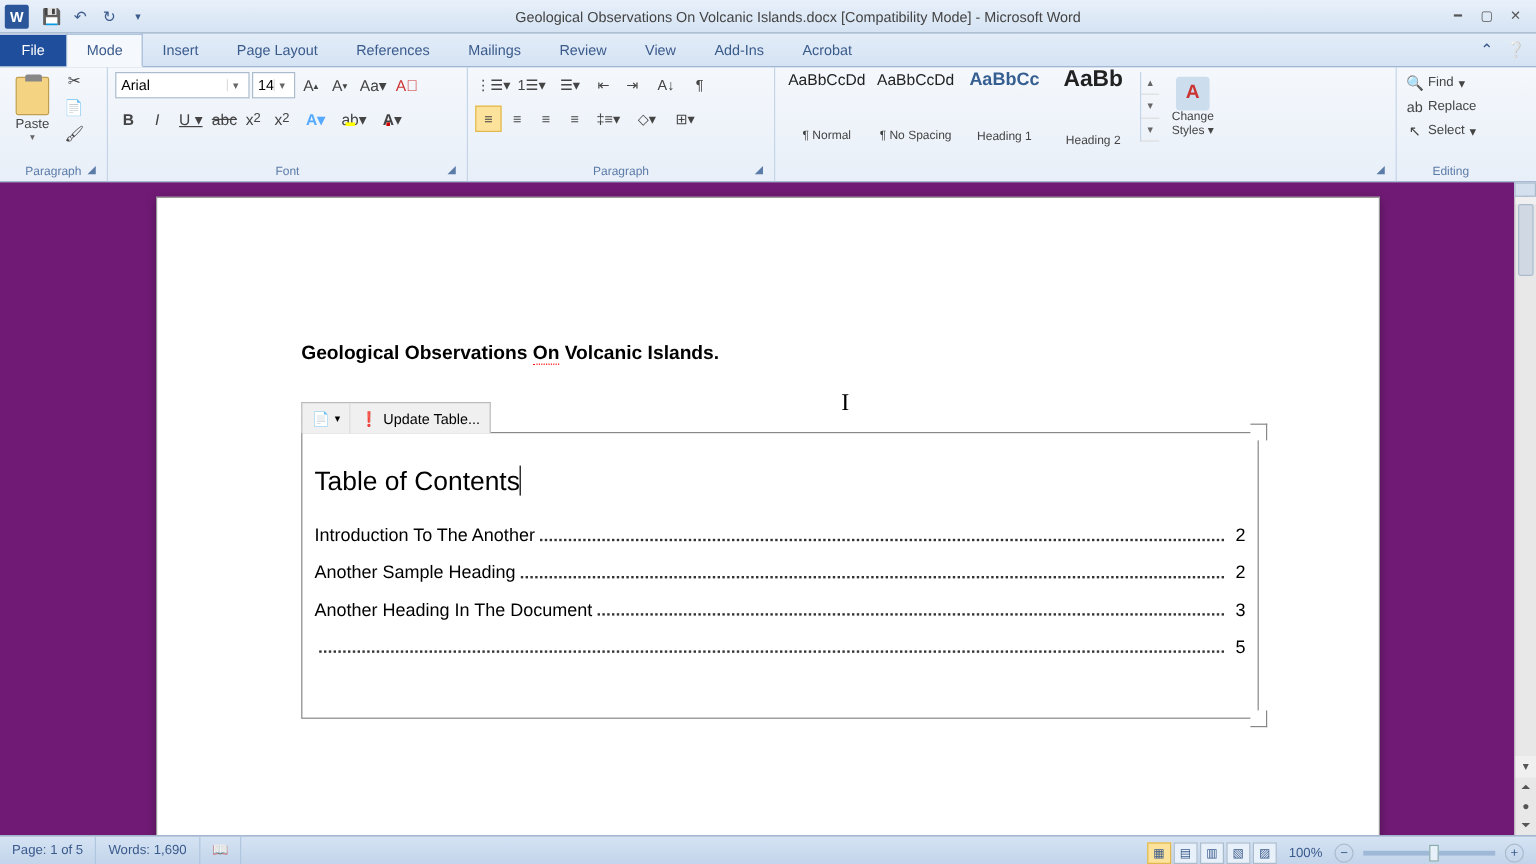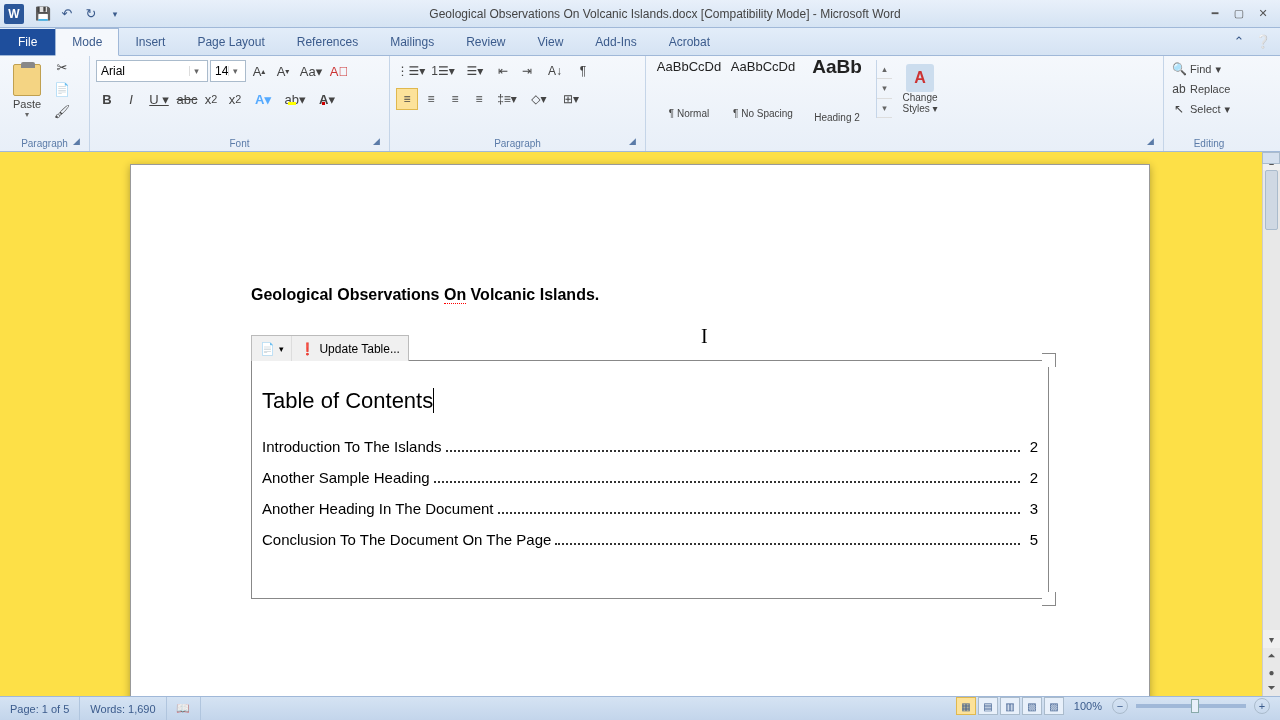--- a/index.html
+++ b/index.html
@@ -69,21 +69,21 @@
 .change-styles { display: flex; flex-direction: column; align-items: center; justify-content: center; width: 52px; cursor: pointer; }
 .change-styles-icon { width: 28px; height: 28px; background: #cde; border-radius: 3px; display: flex; align-items: center; justify-content: center; color: #c33; font-weight: bold; font-size: 16px; }
 .change-styles-label { font-size: 10px; text-align: center; color: #444; }
 
 
 .edit-body { display: flex; flex-direction: column; gap: 2px; justify-content: center; }
 .edit-item { display: flex; align-items: center; gap: 4px; font-size: 11px; color: #444; cursor: pointer; padding: 2px 2px; }
 .edit-icon { width: 14px; text-align: center; font-size: 12px; }
 
 
-.doc-wrap { position: absolute; top: 152px; left: 0; right: 0; bottom: 24px; background: #fde047; overflow: hidden; }
+.doc-wrap { position: absolute; top: 152px; left: 0; right: 0; bottom: 24px; background: #701a75; overflow: hidden; }
 .page { background: white; width: 1020px; margin: 12px auto 0 auto; min-height: 640px; box-shadow: 0 2px 8px rgba(0,0,0,0.3); padding: 120px 100px 40px 120px; border: 1px solid #999; position: relative; }
 
 .doc-title { font-family: Calibri, sans-serif; font-weight: bold; font-size: 16px; margin-bottom: 36px; }
 .doc-title .sq { border-bottom: 1px dotted red; }
 .doc-author { font-family: Calibri, sans-serif; font-weight: bold; font-size: 15px; margin-bottom: 2px; }
 
 .toc-wrap { border: 1px solid #888; position: relative; padding: 26px 10px 36px 10px; }
 .toc-tab { position: absolute; top: -26px; left: -1px; background: #f0f0f0; border: 1px solid #bbb; border-bottom: none; display: flex; align-items: center; height: 26px; font-size: 12px; }
 .toc-tab-seg { display: flex; align-items: center; gap: 4px; padding: 0 8px; cursor: pointer; height: 100%; }
 .toc-tab-seg + .toc-tab-seg { border-left: 1px solid #ddd; }
@@ -103,21 +103,21 @@
 
 .vscroll { position: absolute; right: 0; top: 152px; bottom: 24px; width: 18px; background: #e8e8e8; border-left: 1px solid #ccc; display: flex; flex-direction: column; }
 .vscroll .arrow { height: 18px; display: flex; align-items: center; justify-content: center; font-size: 10px; color: #555; cursor: pointer; background: #f0f0f0; }
 .vscroll .track { flex: 1; position: relative; }
 .vscroll .thumb { position: absolute; top: 0; left: 2px; right: 2px; height: 60px; background: #cfd8e3; border: 1px solid #abc; border-radius: 2px; cursor: pointer; }
 .vscroll .nav-btns { display: flex; flex-direction: column; }
 .vscroll .nav-btns div { height: 16px; font-size: 10px; display: flex; align-items: center; justify-content: center; cursor: pointer; color: #555; }
 .split-box { position: absolute; right: 0; top: 152px; width: 18px; height: 12px; background: #d5e0ee; border: 1px solid #abc; cursor: pointer; z-index: 2; }
 
 
-.status-bar { position: absolute; bottom: 0; left: 0; right: 0; height: 24px; background: linear-gradient(#d5e3f3, #c3d5eb); border-top: 1px solid #a0b8d8; display: flex; align-items: flex-start; font-size: 11px; color: #3b5b8c; }
+.status-bar { position: absolute; bottom: 0; left: 0; right: 0; height: 24px; background: linear-gradient(#d5e3f3, #c3d5eb); border-top: 1px solid #a0b8d8; display: flex; align-items: flex-end; font-size: 11px; color: #3b5b8c; }
 .status-seg { padding: 0 10px; border-right: 1px solid #b0c5de; height: 100%; display: flex; align-items: center; cursor: pointer; }
 .status-right { margin-left: auto; display: flex; align-items: center; gap: 2px; padding-right: 10px; }
 .view-btn { width: 20px; height: 18px; border: 1px solid #abc; background: #e8f0fa; font-size: 10px; display: flex; align-items: center; justify-content: center; cursor: pointer; }
 .view-btn.active { background: #fce29a; border-color: #e0b84e; }
 .zoom-pct { margin: 0 8px; cursor: pointer; }
 .zoom-slider { width: 110px; height: 4px; background: #a0b8d8; position: relative; margin: 0 6px; }
 .zoom-slider .zthumb { position: absolute; left: 50%; top: -5px; width: 8px; height: 14px; background: #e8f0fa; border: 1px solid #8aa; cursor: pointer; }
 .zbtn { width: 16px; height: 16px; border: 1px solid #abc; border-radius: 8px; display: flex; align-items: center; justify-content: center; cursor: pointer; font-size: 11px; }
 </style>
 </head>
@@ -237,20 +237,24 @@
       <div id="styles-container" style="display:flex;">
           <div class="style-item">
             <div class="style-preview ">AaBbCcDd</div>
             <div class="style-name">¶ Normal</div>
           </div>
           <div class="style-item">
             <div class="style-preview ">AaBbCcDd</div>
             <div class="style-name">¶ No Spacing</div>
           </div>
           <div class="style-item">
+            <div class="style-preview h1">AaBbCc</div>
+            <div class="style-name">Heading 1</div>
+          </div>
+          <div class="style-item">
             <div class="style-preview h2">AaBb</div>
             <div class="style-name">Heading 2</div>
           </div>
         </div>
       <div class="style-scroll">
         <div>▴</div>
         <div>▾</div>
         <div>▾</div>
       </div>
       <div class="change-styles">
@@ -288,36 +292,35 @@
             <span style="font-size:9px;">▾</span>
           </div>
         <div class="toc-tab-seg">
             <span style="color:#c33;">❗</span>
             <span>Update Table...</span>
           </div>
       </div>
       <div class="toc-heading"><span>Table of Contents</span><span class="toc-cursor"></span></div>
       <div id="toc-entries">
           <div class="toc-entry">
-            <span>Introduction To The Islands </span>
+            <span>Introduction To The Another </span>
             <span class="toc-leader"></span>
             <span class="toc-page"> 2</span>
           </div>
           <div class="toc-entry">
             <span>Another Sample Heading </span>
             <span class="toc-leader"></span>
             <span class="toc-page"> 2</span>
           </div>
           <div class="toc-entry">
             <span>Another Heading In The Document </span>
             <span class="toc-leader"></span>
             <span class="toc-page"> 3</span>
           </div>
           <div class="toc-entry">
-            <span>Conclusion To The Document On The Page </span>
             <span class="toc-leader"></span>
             <span class="toc-page"> 5</span>
           </div>
         </div>
       <div class="corner-notch tr"></div>
       <div class="corner-notch br"></div>
     </div>
   </div>
 </div>
 

